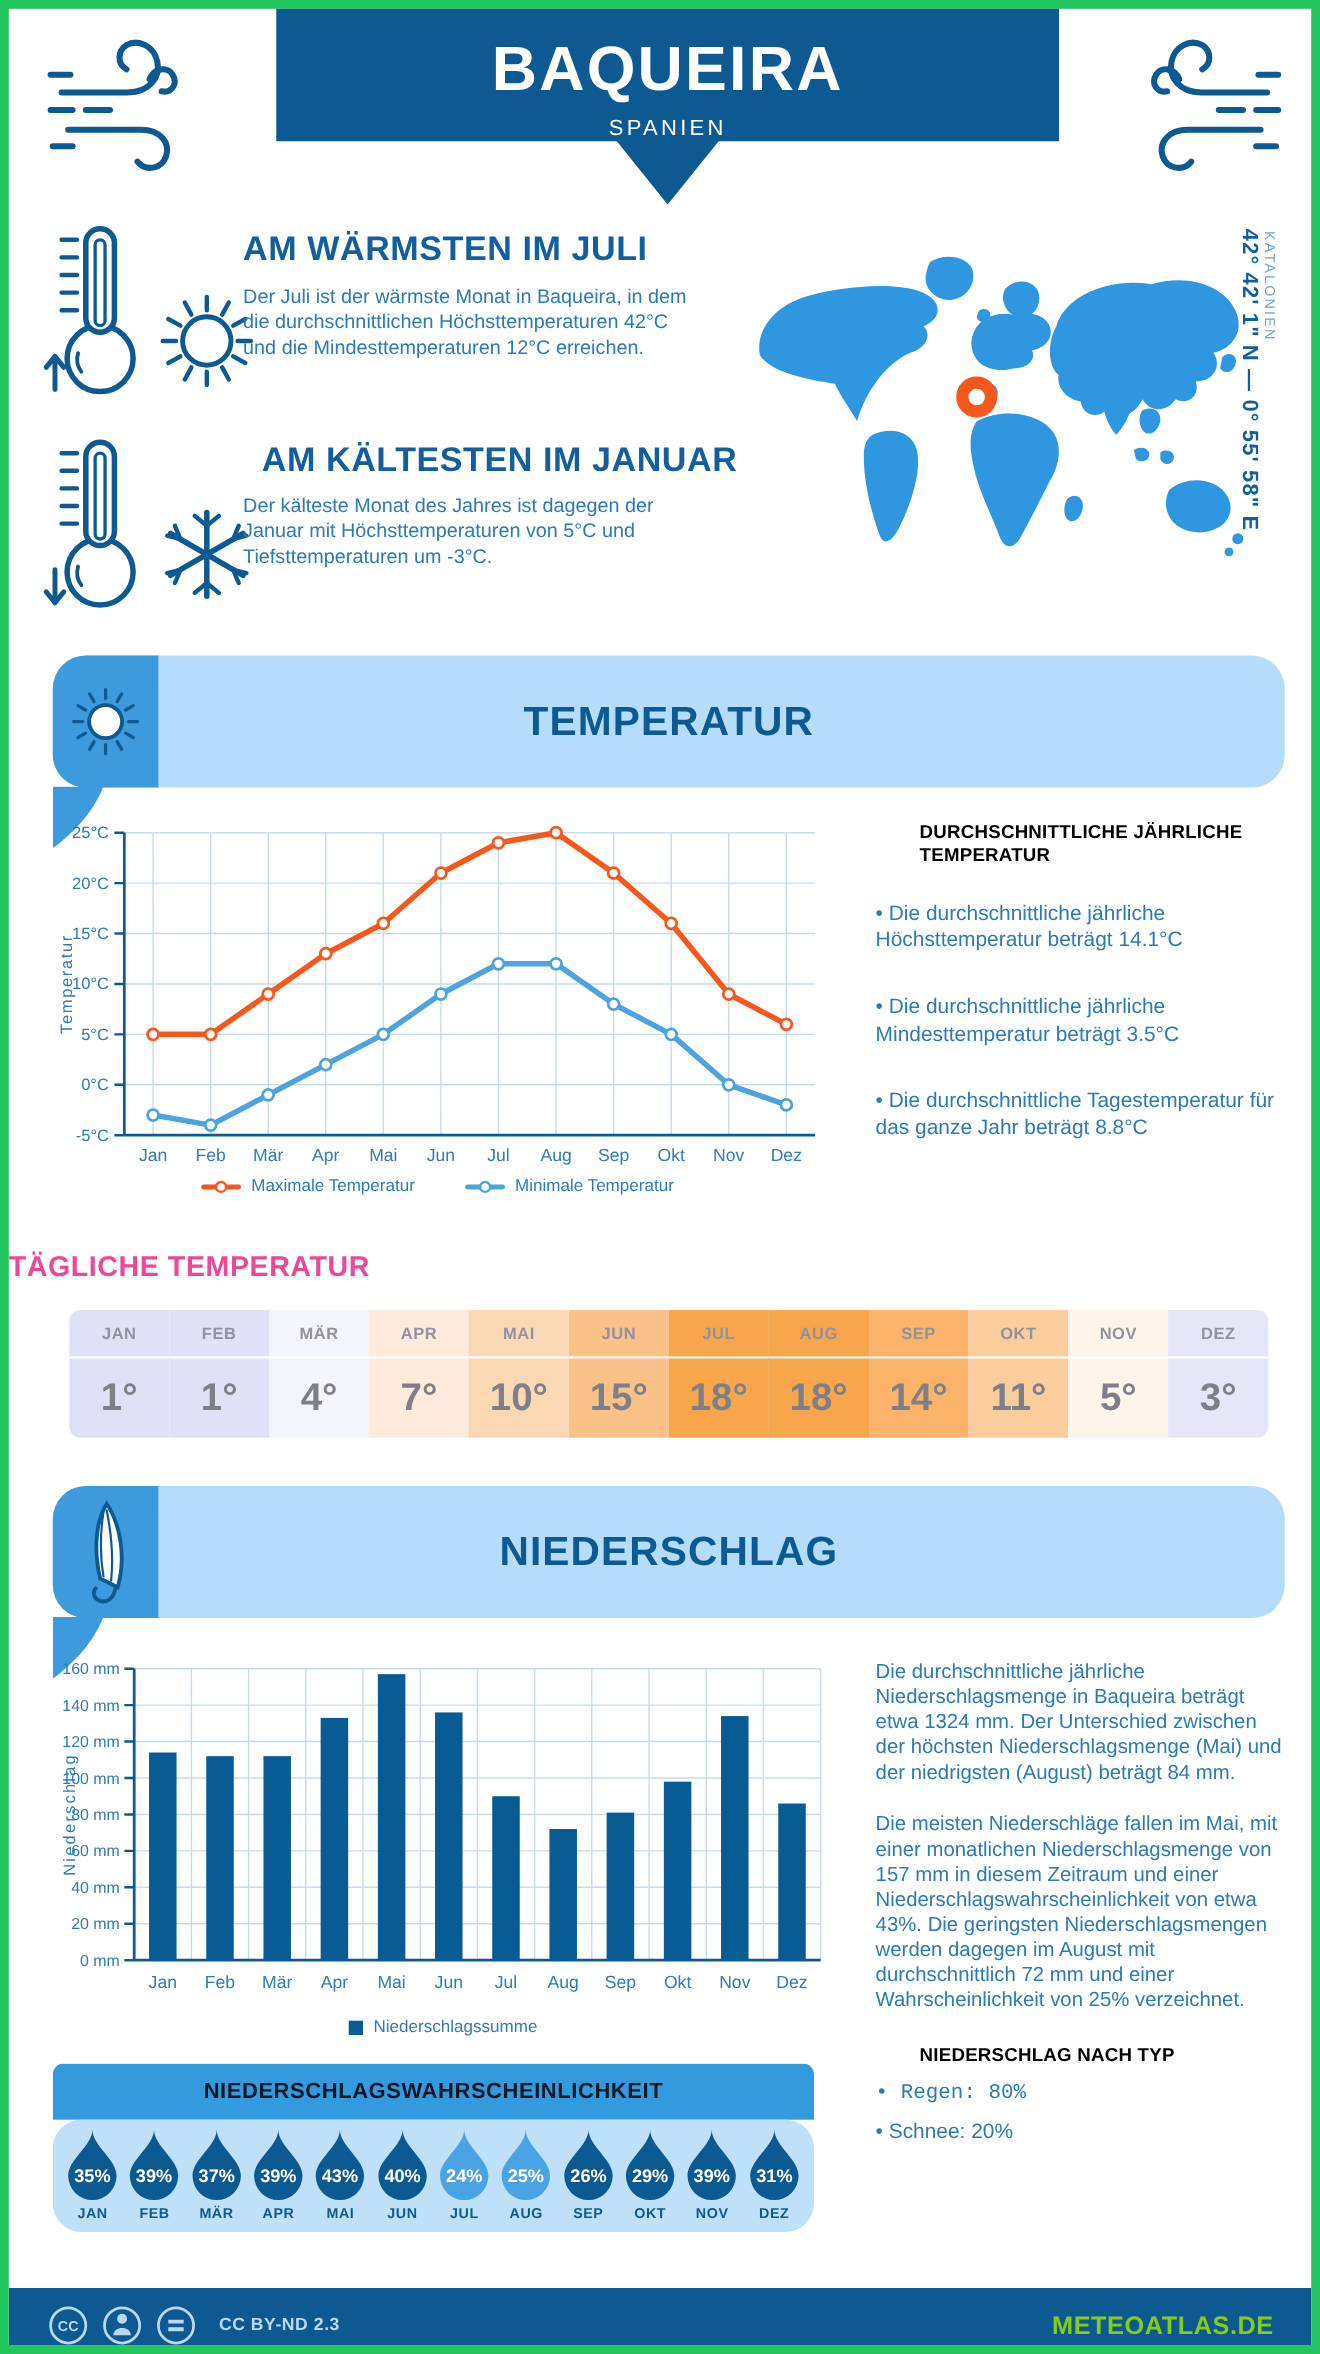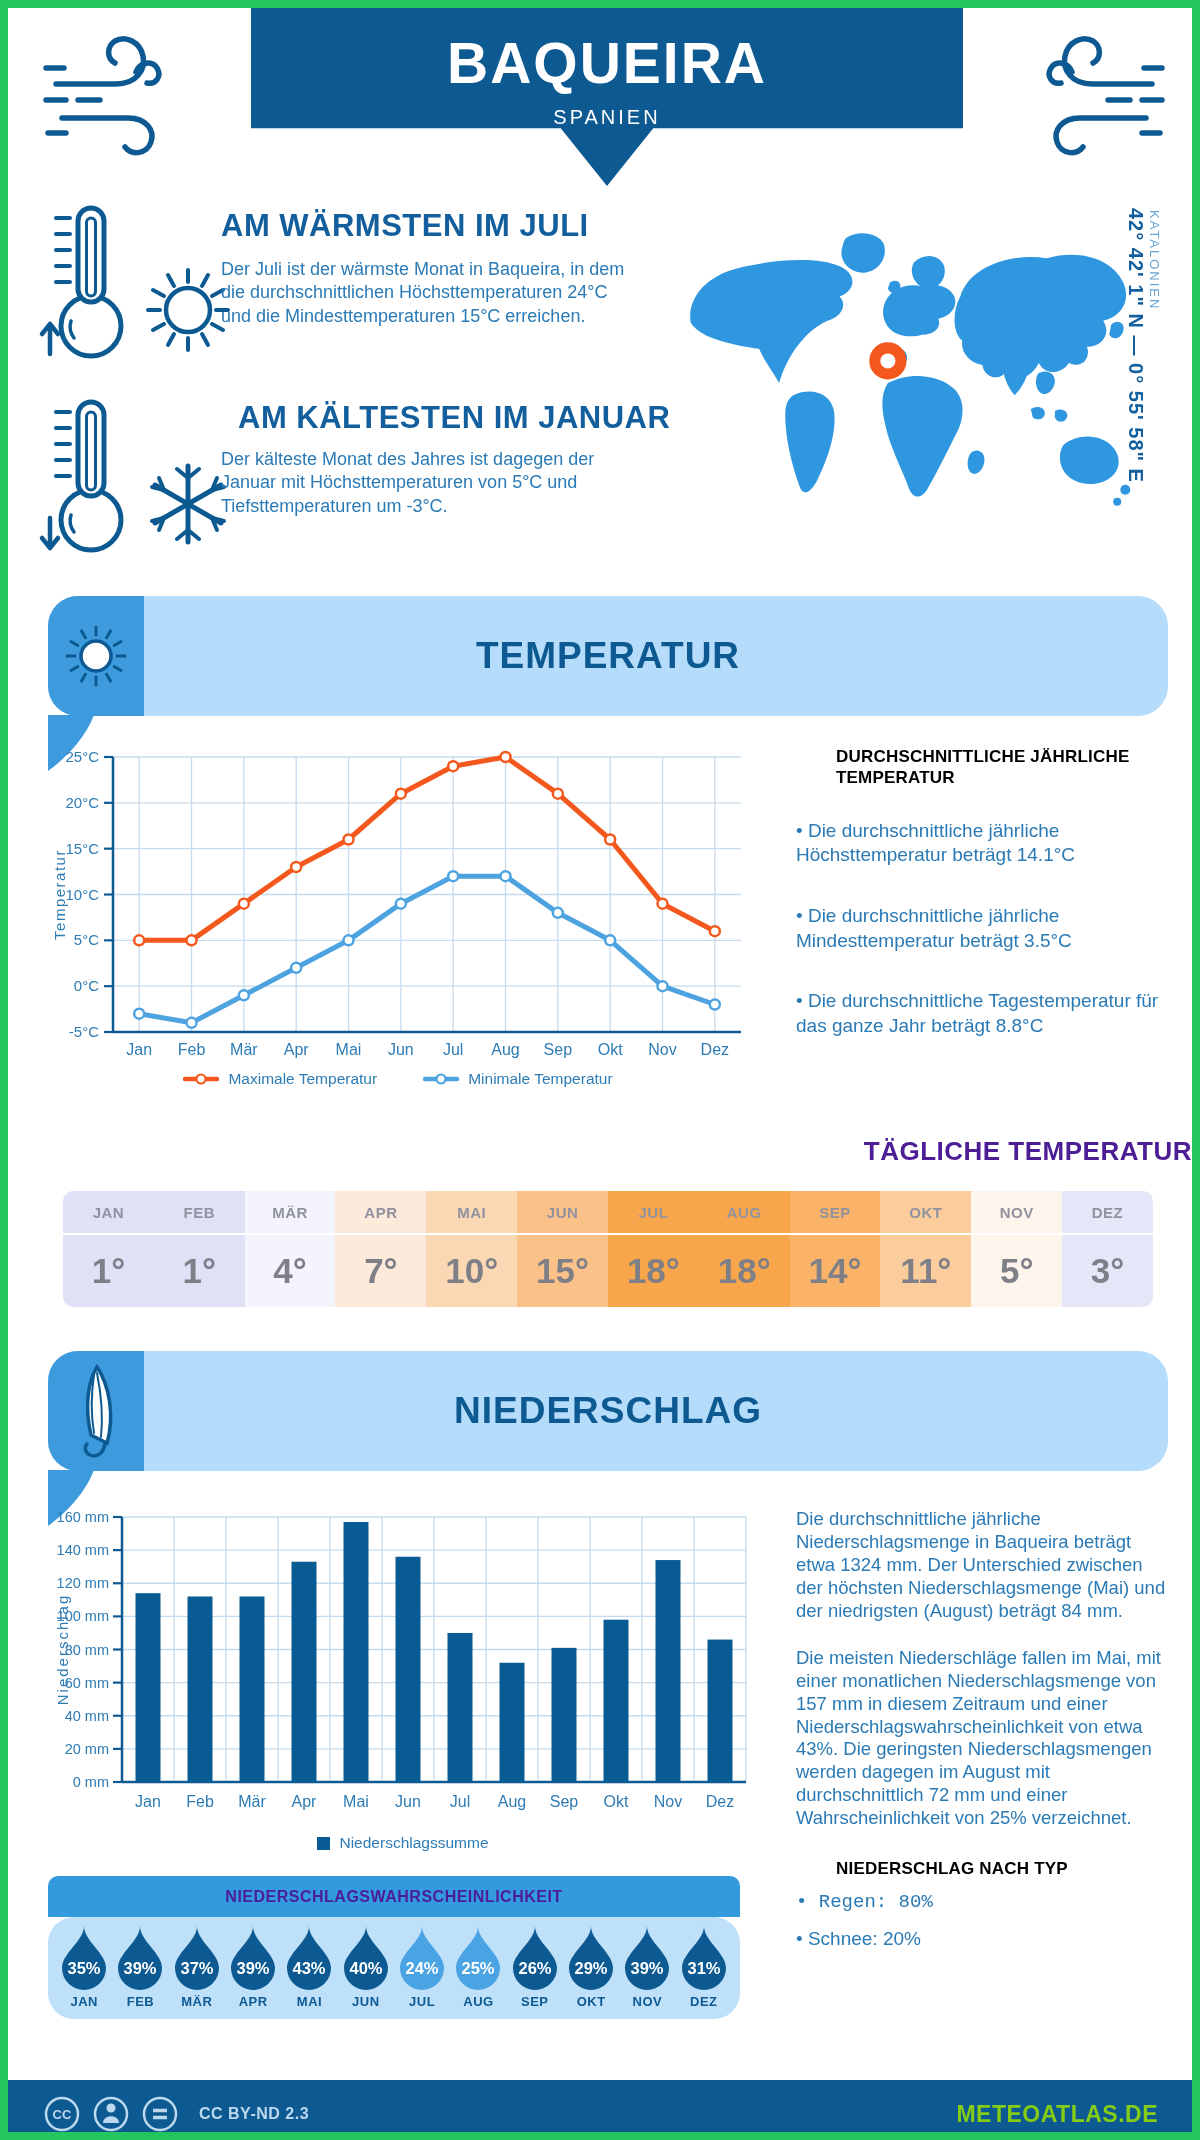--- a/index.html
+++ b/index.html
@@ -28,33 +28,33 @@
     align-items:center;justify-content:center;font-size:37px;font-weight:bold;color:#0d5a92;letter-spacing:1px;}
   .tail{position:absolute;left:0;top:119px;}
   
   .col-heading{font-size:17px;font-weight:bold;color:#000000;line-height:1.25;letter-spacing:.2px;margin-left:40px;}
   .bullets p{margin:0 0 36px;font-size:19px;line-height:1.3;color:#2a7ab6;}
   .ptext p{margin:0 0 24px;font-size:18.5px;line-height:1.24;color:#2a7ab6;}
   
   .legend{display:flex;justify-content:center;gap:46px;align-items:center;}
   .legend .item{display:flex;align-items:center;gap:9px;font-size:15.5px;color:#2e7cb5;}
   
-  .daily-heading{left:0;top:1128px;width:100%;text-align:right;font-size:26px;font-weight:bold;color:#4c1d95;letter-spacing:.5px;}
+  .daily-heading{left:0;top:1128px;width:100%;text-align:left;font-size:26px;font-weight:bold;color:#ec4899;letter-spacing:.5px;}
   .dtable{left:55px;top:1183px;width:1090px;display:flex;}
   .dtable .colm{flex:1;}
   .dtable .colm:first-child{border-radius:10px 0 0 10px;overflow:hidden;}
   .dtable .colm:last-child{border-radius:0 10px 10px 0;overflow:hidden;}
   .dtable .mh{height:42px;display:flex;align-items:center;justify-content:center;
     font-size:15px;font-weight:bold;color:#91929f;letter-spacing:.5px;}
   .dtable .mv{height:72px;display:flex;align-items:center;justify-content:center;
     font-size:35px;font-weight:bold;color:#7f7f88;border-top:2px solid #fff;}
   
   .prob{left:40px;top:1868px;width:692px;border-radius:10px;overflow:hidden;}
-  .prob .ptitle{height:41px;background:#339add;color:#4c1d95;display:flex;align-items:center;
-    justify-content:center;font-size:16px;font-weight:bold;letter-spacing:.5px;}
+  .prob .ptitle{height:51px;background:#339add;color:#0f172a;display:flex;align-items:center;
+    justify-content:center;font-size:20px;font-weight:bold;letter-spacing:.5px;}
   .prob .pbody{background:#bee0f8;display:flex;padding:8px 8px 10px;border-radius:26px;}
   .prob .dcol{flex:1;display:flex;flex-direction:column;align-items:center;}
   .prob .dmonth{margin-top:3px;font-size:13px;font-weight:bold;color:#0d5a92;letter-spacing:.5px;}
   
   .footer{left:0;top:2072px;width:100%;height:68px;background:#0d5a92;display:flex;
     align-items:center;padding:0 34px;box-sizing:border-box;}
   .footer .lic{display:flex;align-items:center;gap:9px;}
   .footer .lictext{color:#bcd8ee;font-weight:bold;font-size:16px;margin-left:10px;letter-spacing:.5px;}
   .footer .site{margin-left:auto;color:#84cc16;font-weight:bold;font-size:23px;letter-spacing:.5px;text-align:center;}
 </style>
@@ -103,21 +103,21 @@
         </g>
       <g stroke-width="4.5">
         <circle cx="150" cy="108" r="22"></circle>
         <g stroke-width="4">
           <path d="M178,108 H190 M174,122 L185,128 M164,132 L170,143 M150,136 V148 M136,132 L130,143 M126,122 L115,128 M122,108 H110 M126,94 L115,88 M136,84 L130,73 M150,80 V68 M164,84 L170,73 M174,94 L185,88"></path>
         </g>
       </g>
     </g>
   </svg>
   <div class="abs fact-title" style="left:213px;top:200px">AM WÄRMSTEN IM JULI</div>
-  <div class="abs fact-text" style="left:213px;top:250px;width:408px">Der Juli ist der wärmste Monat in Baqueira, in dem die durchschnittlichen Höchsttemperaturen 24°C und die Mindesttemperaturen 15°C erreichen.</div>
+  <div class="abs fact-text" style="left:213px;top:250px;width:408px">Der Juli ist der wärmste Monat in Baqueira, in dem die durchschnittlichen Höchsttemperaturen 42°C und die Mindesttemperaturen 12°C erreichen.</div>
 
   <svg class="abs" style="left:30px;top:388px" width="200" height="158" viewBox="0 0 200 158">
     <g fill="none" stroke="#0d5a92" stroke-linecap="round">
       <g stroke-width="4">
           <path d="M18,16 H32 M18,32 H32 M18,48 H32 M18,64 H32 M18,80 H32"></path>
         </g>
       <circle cx="53" cy="124" r="30" stroke-width="5" fill="#fff"></circle>
       <path d="M36,136 a19,19 0 0 1 -3,-17" stroke-width="3.5"></path>
       <rect x="40" y="6" width="26" height="94" rx="13" stroke-width="5" fill="#fff"></rect>
       <rect x="48.5" y="16" width="9" height="78" rx="4.5" stroke-width="3"></rect>

